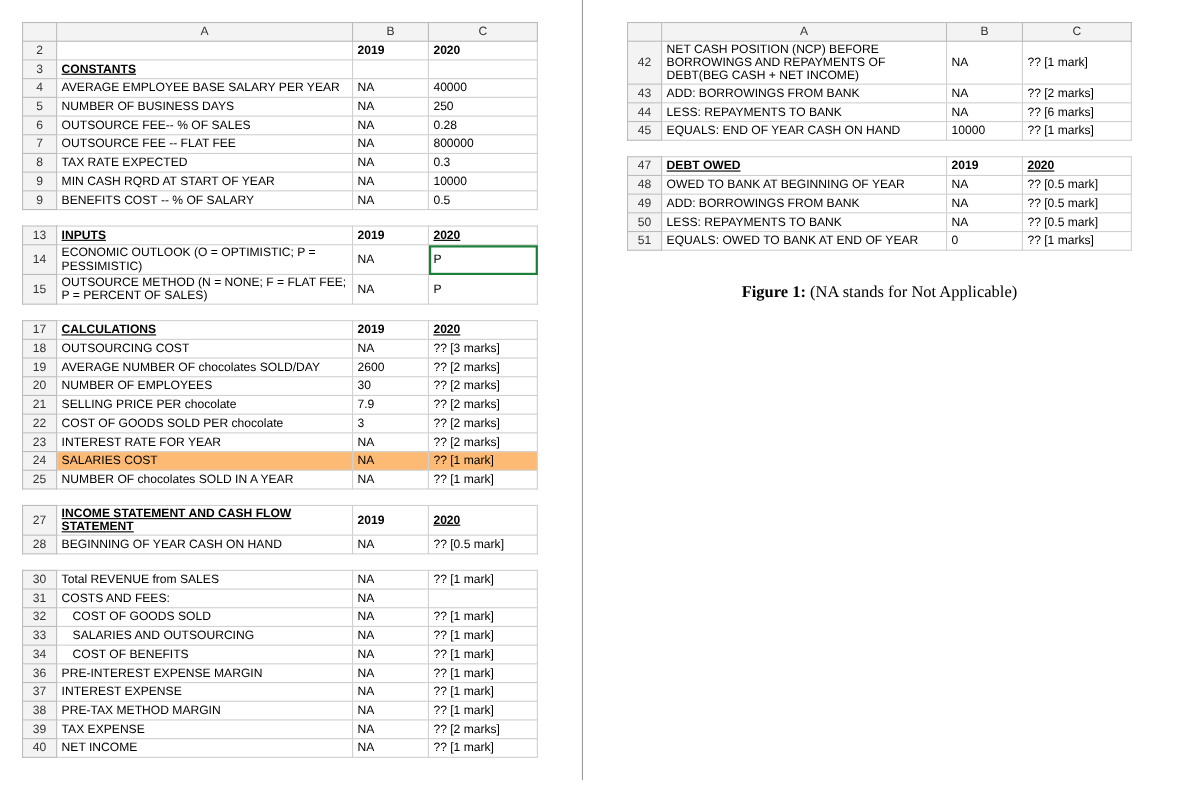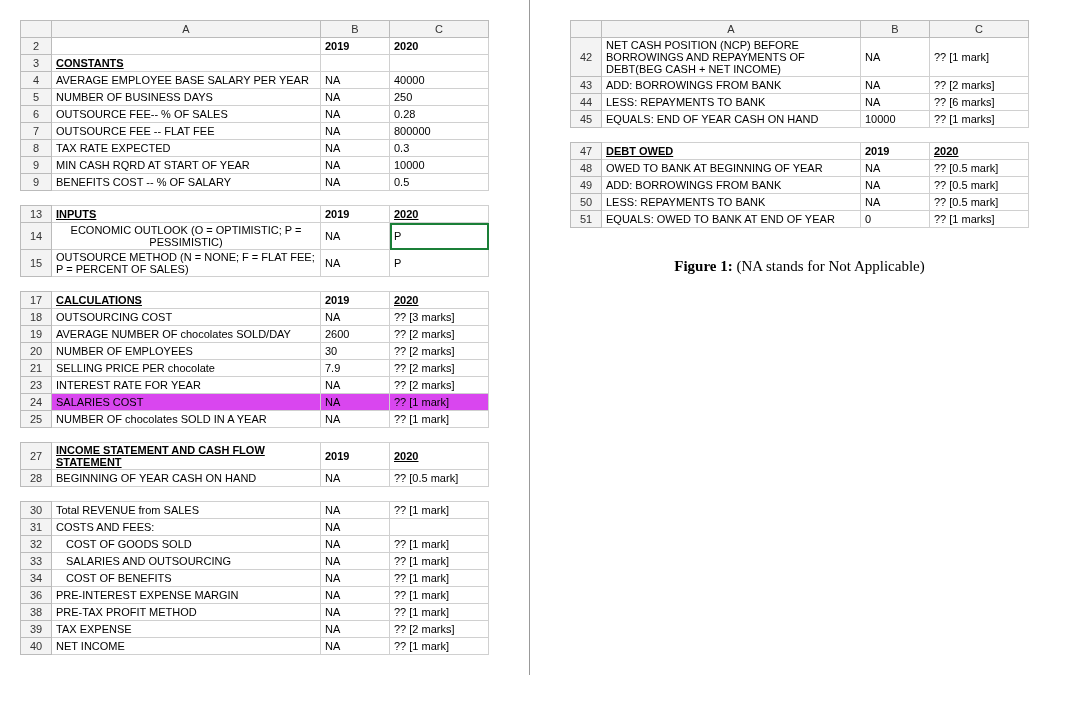--- a/index.html
+++ b/index.html
@@ -60,21 +60,21 @@
   .bold { font-weight: bold; }
   .underline { text-decoration: underline; }
   .indent { padding-left: 14px !important; }
   .selected-cell {
     outline: 2px solid #1a7f37;
     outline-offset: -2px;
     position: relative;
     z-index: 2;
   }
   .highlight-row td {
-    background: #d946ef;
+    background: #fdba74;
   }
   .caption {
     margin-top: 30px;
     text-align: center;
     font-family: "Times New Roman", serif;
     font-size: 15px;
   }
   .caption b { font-weight: bold; }
 </style>
 </head>
@@ -149,21 +149,21 @@
           <td colspan="4" style="border: none; padding: 0px;"></td>
         </tr>
         <tr>
           <td class="rowhdr">13</td>
           <td class="colA"><span class="bold underline">INPUTS</span></td>
           <td class="colB"><span class="bold">2019</span></td>
           <td class="colC"><span class="bold underline">2020</span></td>
         </tr>
         <tr>
           <td class="rowhdr">14</td>
-          <td class="colA" style="white-space: normal; text-align: center;"><span>ECONOMIC OUTLOOK (O = OPTIMISTIC; P = PESSIMISTIC)</span></td>
+          <td class="colA" style="white-space: normal;"><span>ECONOMIC OUTLOOK (O = OPTIMISTIC; P = PESSIMISTIC)</span></td>
           <td class="colB"><span>NA</span></td>
           <td class="colC selected-cell"><span>P</span></td>
         </tr>
         <tr>
           <td class="rowhdr">15</td>
           <td class="colA" style="white-space: normal;"><span>OUTSOURCE METHOD (N = NONE; F = FLAT FEE; P = PERCENT OF SALES)</span></td>
           <td class="colB"><span>NA</span></td>
           <td class="colC"><span>P</span></td>
         </tr>
         <tr style="height: 4px;">
@@ -193,20 +193,26 @@
           <td class="colB"><span>30</span></td>
           <td class="colC"><span>?? [2 marks]</span></td>
         </tr>
         <tr>
           <td class="rowhdr">21</td>
           <td class="colA"><span>SELLING PRICE PER chocolate</span></td>
           <td class="colB"><span>7.9</span></td>
           <td class="colC"><span>?? [2 marks]</span></td>
         </tr>
         <tr>
+          <td class="rowhdr">22</td>
+          <td class="colA"><span>COST OF GOODS SOLD PER chocolate</span></td>
+          <td class="colB"><span>3</span></td>
+          <td class="colC"><span>?? [2 marks]</span></td>
+        </tr>
+        <tr>
           <td class="rowhdr">23</td>
           <td class="colA"><span>INTEREST RATE FOR YEAR</span></td>
           <td class="colB"><span>NA</span></td>
           <td class="colC"><span>?? [2 marks]</span></td>
         </tr>
         <tr class="highlight-row">
           <td class="rowhdr">24</td>
           <td class="colA"><span>SALARIES COST</span></td>
           <td class="colB"><span>NA</span></td>
           <td class="colC"><span>?? [1 mark]</span></td>
@@ -265,22 +271,28 @@
           <td class="colB"><span>NA</span></td>
           <td class="colC"><span>?? [1 mark]</span></td>
         </tr>
         <tr>
           <td class="rowhdr">36</td>
           <td class="colA"><span>PRE-INTEREST EXPENSE MARGIN</span></td>
           <td class="colB"><span>NA</span></td>
           <td class="colC"><span>?? [1 mark]</span></td>
         </tr>
         <tr>
+          <td class="rowhdr">37</td>
+          <td class="colA"><span>INTEREST EXPENSE</span></td>
+          <td class="colB"><span>NA</span></td>
+          <td class="colC"><span>?? [1 mark]</span></td>
+        </tr>
+        <tr>
           <td class="rowhdr">38</td>
-          <td class="colA"><span>PRE-TAX PROFIT METHOD</span></td>
+          <td class="colA"><span>PRE-TAX METHOD MARGIN</span></td>
           <td class="colB"><span>NA</span></td>
           <td class="colC"><span>?? [1 mark]</span></td>
         </tr>
         <tr>
           <td class="rowhdr">39</td>
           <td class="colA"><span>TAX EXPENSE</span></td>
           <td class="colB"><span>NA</span></td>
           <td class="colC"><span>?? [2 marks]</span></td>
         </tr>
         <tr>

